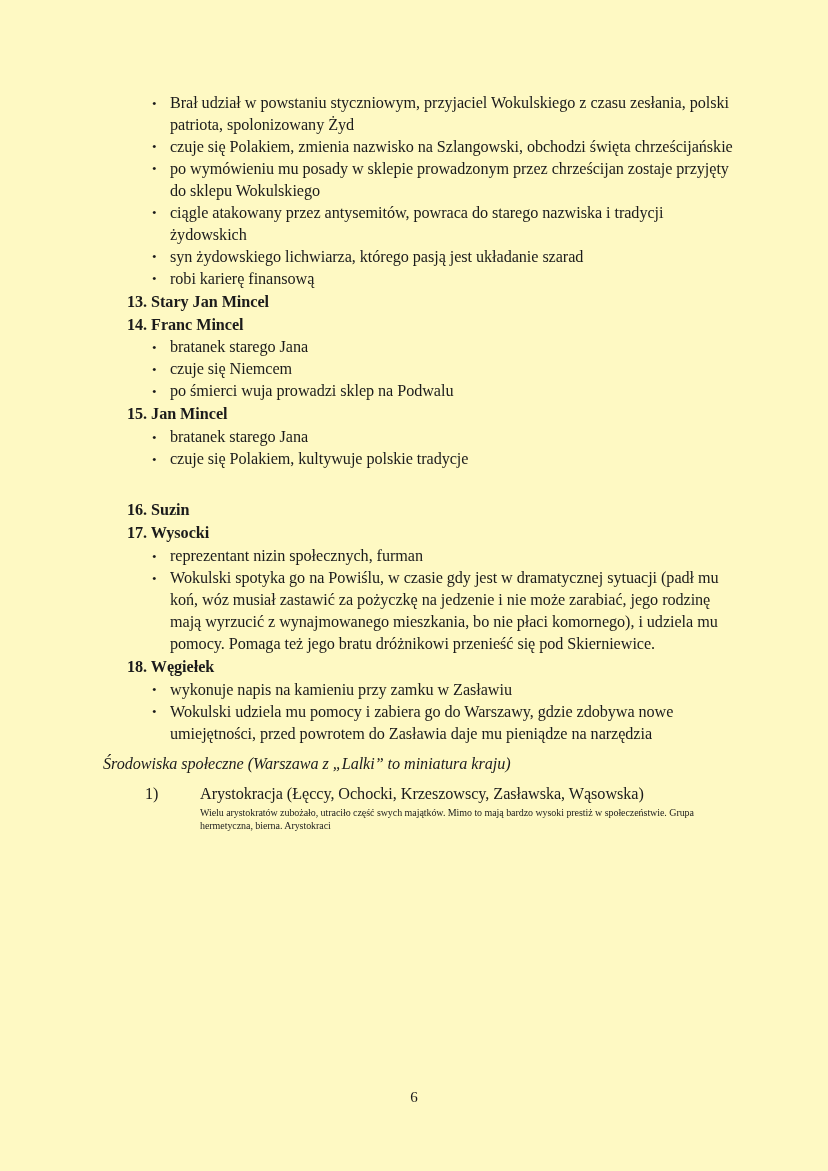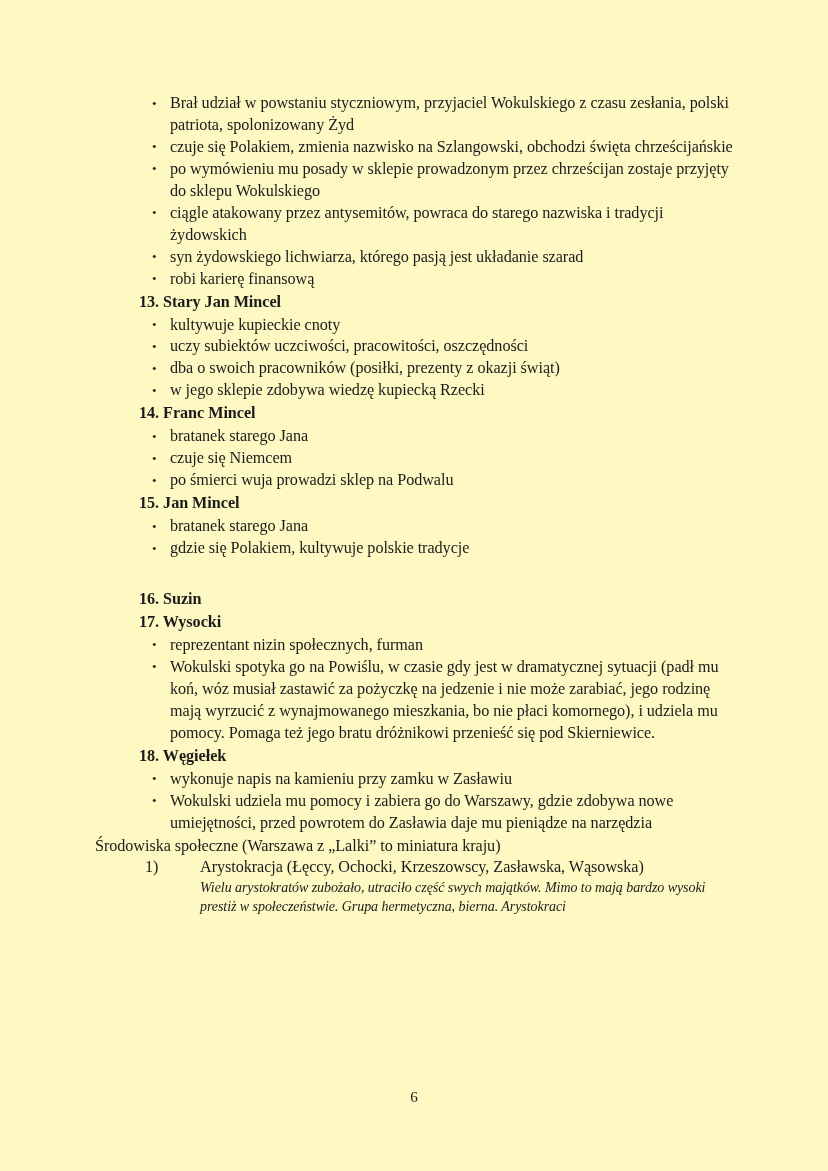--- a/index.html
+++ b/index.html
@@ -27,21 +27,21 @@
     left: 95px;
     top: 93px;
     width: 640px;
   }
 
   
   .section-heading {
     font-size: 16.2px;
     font-weight: bold;
     line-height: 1.355;
-    margin: 0 0 1px 44px;
+    margin: 0 0 1px 32px;
     letter-spacing: -0.05px;
   }
   .bullet-list {
     list-style: none;
     margin: 0 0 1px 0;
     padding: 0;
   }
   .bullet-item {
     position: relative;
     font-size: 16.2px;
@@ -56,43 +56,43 @@
     position: absolute;
     left: -18px;
     top: -0.5px;
     font-size: 13px;
     line-height: 1.62;
     color: #1b1b1b;
   }
   .plain-line {
     font-size: 16.2px;
     line-height: 1.355;
-    margin: 0;
+    margin: 8px;
     letter-spacing: -0.06px;
+    font-style: italic;
   }
   .numbered-row {
     display: flex;
     font-size: 16.2px;
     line-height: 1.355;
     margin: 0 0 0 50px;
     letter-spacing: -0.06px;
   }
   .numbered-marker {
     width: 55px;
     flex: 0 0 55px;
   }
   .numbered-text {
     flex: 1 1 auto;
   }
   .sub-paragraph {
-    font-size: 14px;
+    font-size: 10px;
     line-height: 1.355;
     margin: 0 0 8px 105px;
     letter-spacing: -0.06px;
-    font-style: italic;
   }
   .spacer-line {
     height: 28px;
   }
 
   .page-number {
     position: absolute;
     left: 0;
     right: 0;
     top: 1090px;
@@ -112,38 +112,32 @@
     <ul class="bullet-list">
       <li class="bullet-item">Brał udział w powstaniu styczniowym, przyjaciel Wokulskiego z czasu zesłania, polski patriota, spolonizowany Żyd</li>
       <li class="bullet-item">czuje się Polakiem, zmienia nazwisko na Szlangowski, obchodzi święta chrześcijańskie</li>
       <li class="bullet-item">po wymówieniu mu posady w sklepie prowadzonym przez chrześcijan zostaje przyjęty do sklepu Wokulskiego</li>
       <li class="bullet-item">ciągle atakowany przez antysemitów, powraca do starego nazwiska i tradycji żydowskich</li>
       <li class="bullet-item">syn żydowskiego lichwiarza, którego pasją jest układanie szarad</li>
       <li class="bullet-item">robi karierę finansową</li>
     </ul>
 
     <h2 class="section-heading">13. Stary Jan Mincel</h2>
-    <ul class="bullet-list">
-      <li class="bullet-item">kultywuje kupieckie cnoty</li>
-      <li class="bullet-item">uczy subiektów uczciwości, pracowitości, oszczędności</li>
-      <li class="bullet-item">dba o swoich pracowników (posiłki, prezenty z okazji świąt)</li>
-      <li class="bullet-item">w jego sklepie zdobywa wiedzę kupiecką Rzecki</li>
-    </ul>
 
     <h2 class="section-heading">14. Franc Mincel</h2>
     <ul class="bullet-list">
       <li class="bullet-item">bratanek starego Jana</li>
       <li class="bullet-item">czuje się Niemcem</li>
       <li class="bullet-item">po śmierci wuja prowadzi sklep na Podwalu</li>
     </ul>
 
     <h2 class="section-heading">15. Jan Mincel</h2>
     <ul class="bullet-list">
       <li class="bullet-item">bratanek starego Jana</li>
-      <li class="bullet-item">gdzie się Polakiem, kultywuje polskie tradycje</li>
+      <li class="bullet-item">czuje się Polakiem, kultywuje polskie tradycje</li>
     </ul>
 
     <div class="spacer-line"></div>
 
     <h2 class="section-heading">16. Suzin</h2>
 
     <h2 class="section-heading">17. Wysocki</h2>
     <ul class="bullet-list">
       <li class="bullet-item">reprezentant nizin społecznych, furman</li>
       <li class="bullet-item">Wokulski spotyka go na Powiślu, w czasie gdy jest w dramatycznej sytuacji (padł mu koń, wóz musiał zastawić za pożyczkę na jedzenie i nie może zarabiać, jego rodzinę mają wyrzucić z wynajmowanego mieszkania, bo nie płaci komornego), i udziela mu pomocy. Pomaga też jego bratu dróżnikowi przenieść się pod Skierniewice.</li>

